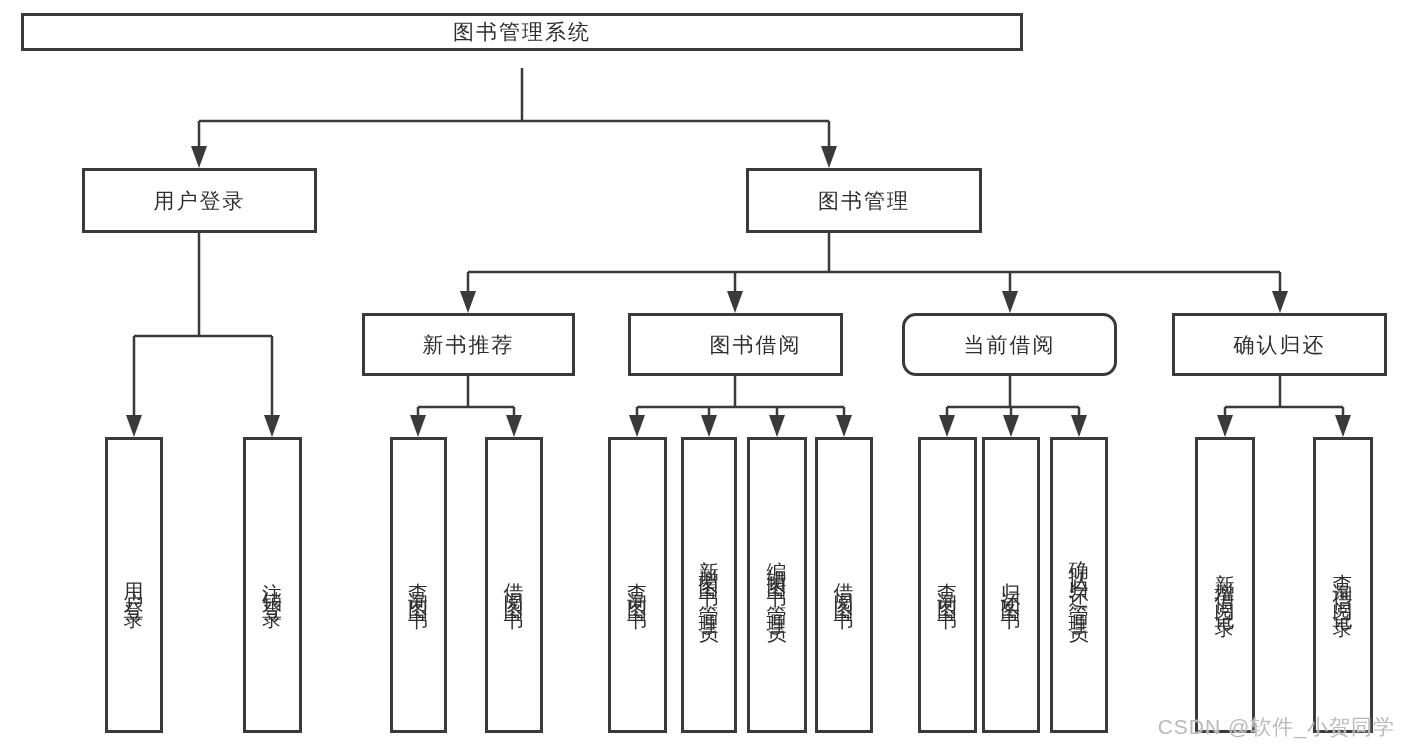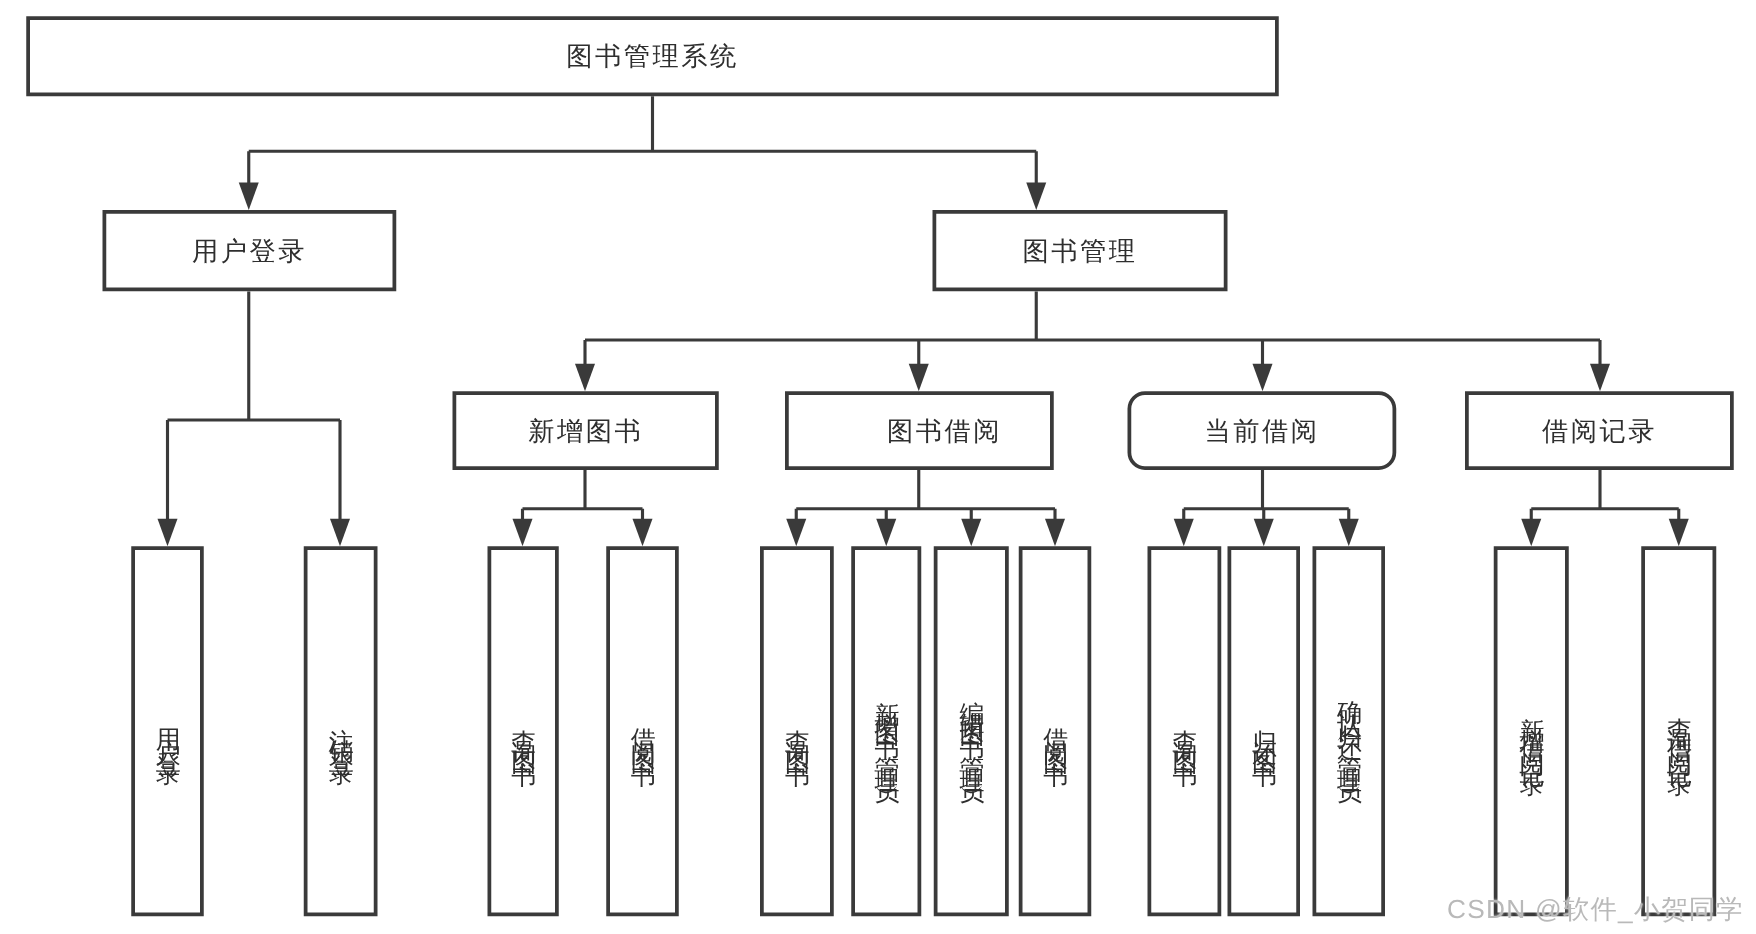--- a/index.html
+++ b/index.html
@@ -59,42 +59,42 @@
       <polygon points="769,415 785,415 777,437"></polygon>
       <polygon points="836,415 852,415 844,437"></polygon>
       <polygon points="939,415 955,415 947,437"></polygon>
       <polygon points="1003,415 1019,415 1011,437"></polygon>
       <polygon points="1071,415 1087,415 1079,437"></polygon>
       <polygon points="1217,415 1233,415 1225,437"></polygon>
       <polygon points="1335,415 1351,415 1343,437"></polygon>
     </g>
   </svg>
 
-  <div class="hbox" style="left:21px;top:13px;width:1002px;height:64px;">
+  <div class="hbox" style="left:21px;top:13px;width:1002px;height:38px;">
     <span>图书管理系统</span>
   </div>
 
   <div class="hbox" style="left:82px;top:168px;width:235px;height:65px;">
     <span>用户登录</span>
   </div>
   <div class="hbox" style="left:746px;top:168px;width:236px;height:65px;">
     <span>图书管理</span>
   </div>
 
   <div class="hbox" style="left:362px;top:313px;width:213px;height:63px;">
-    <span>新增图书</span>
+    <span>新书推荐</span>
   </div>
   <div class="hbox" style="left:628px;top:313px;width:215px;height:63px;padding-left:40px;">
     <span>图书借阅</span>
   </div>
   <div class="hbox" style="left:902px;top:313px;width:215px;height:63px;border-radius:14px;">
     <span>当前借阅</span>
   </div>
   <div class="hbox" style="left:1172px;top:313px;width:215px;height:63px;">
-    <span>借阅记录</span>
+    <span>确认归还</span>
   </div>
 
   <div class="vbox" style="left:105px;width:58px;">
     <span class="vtext">用户登录</span>
   </div>
   <div class="vbox" style="left:243px;width:59px;">
     <span class="vtext">注销登录</span>
   </div>
 
   <div class="vbox" style="left:390px;width:57px;">

